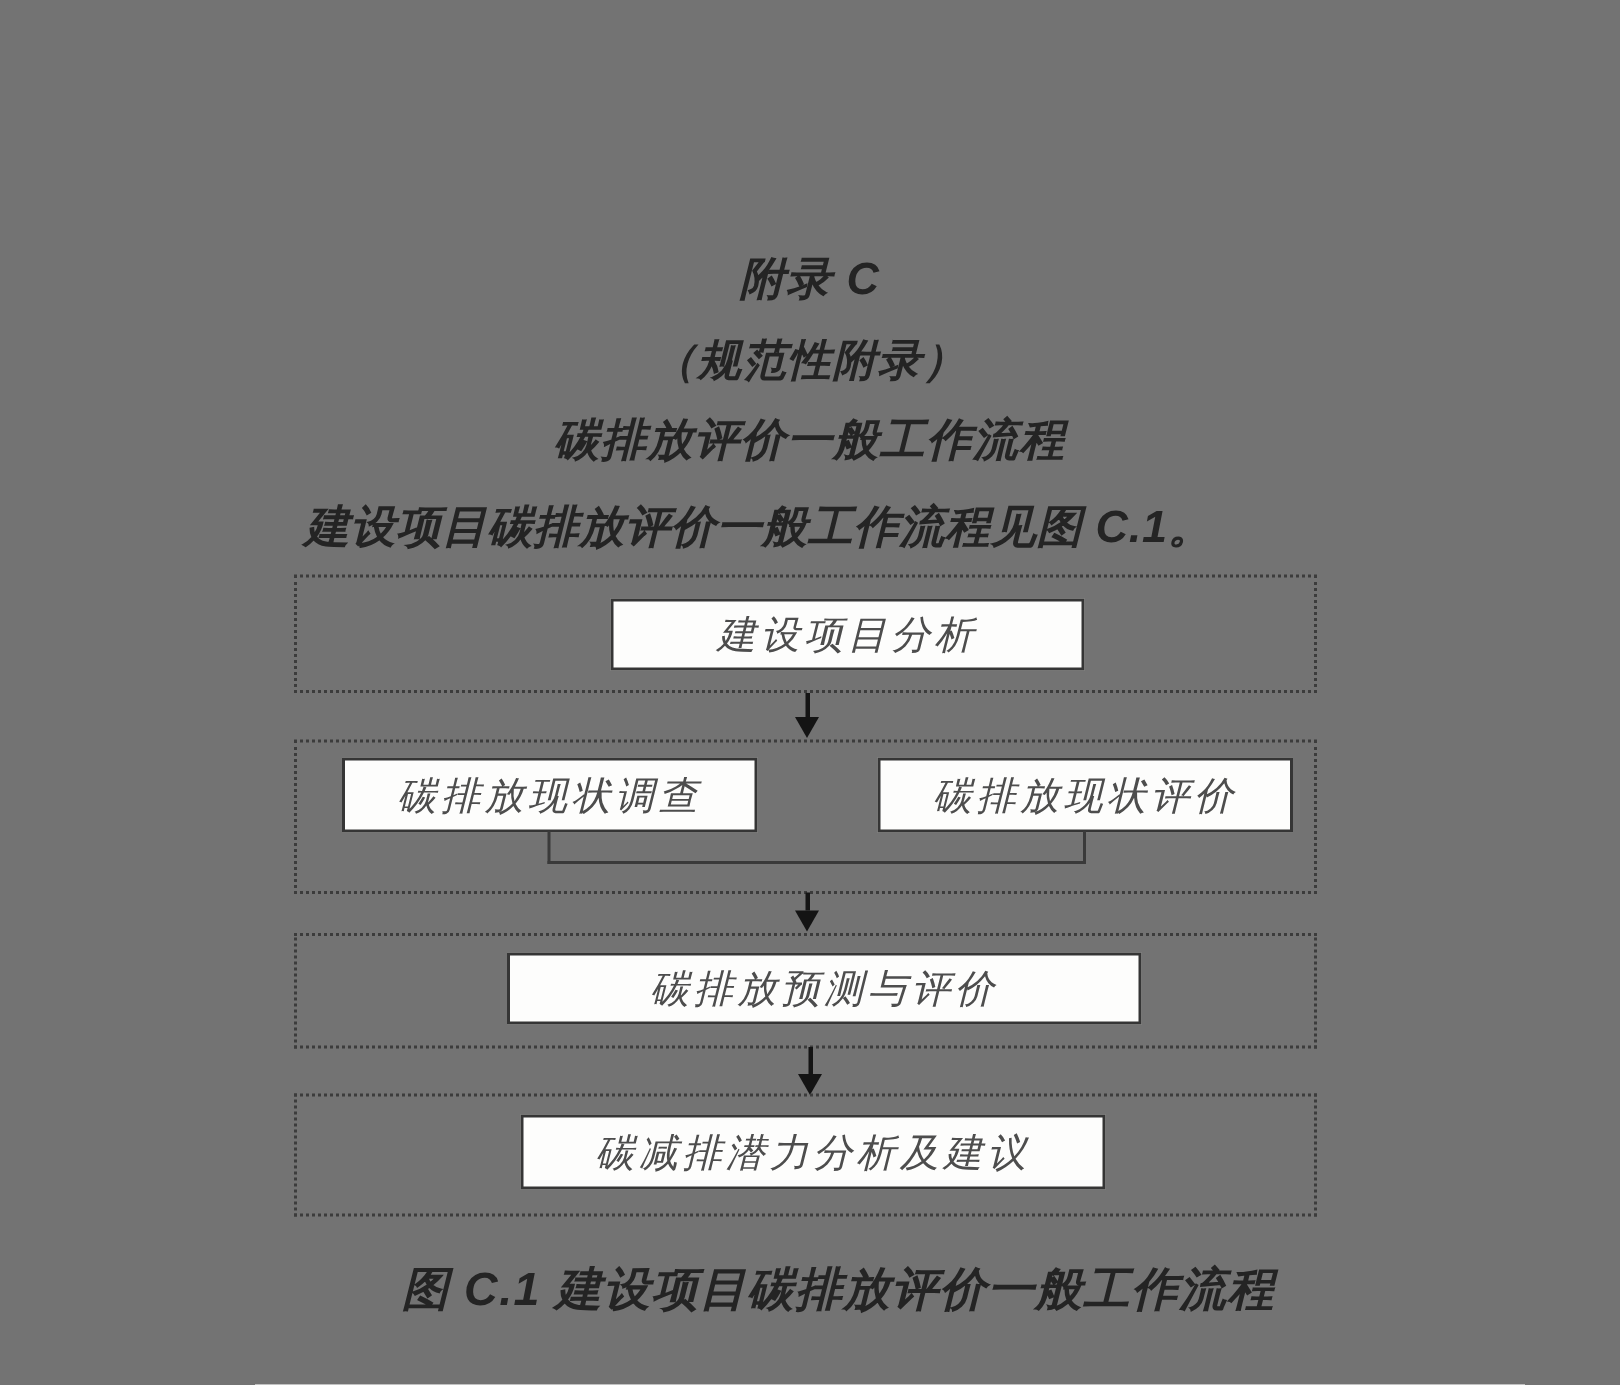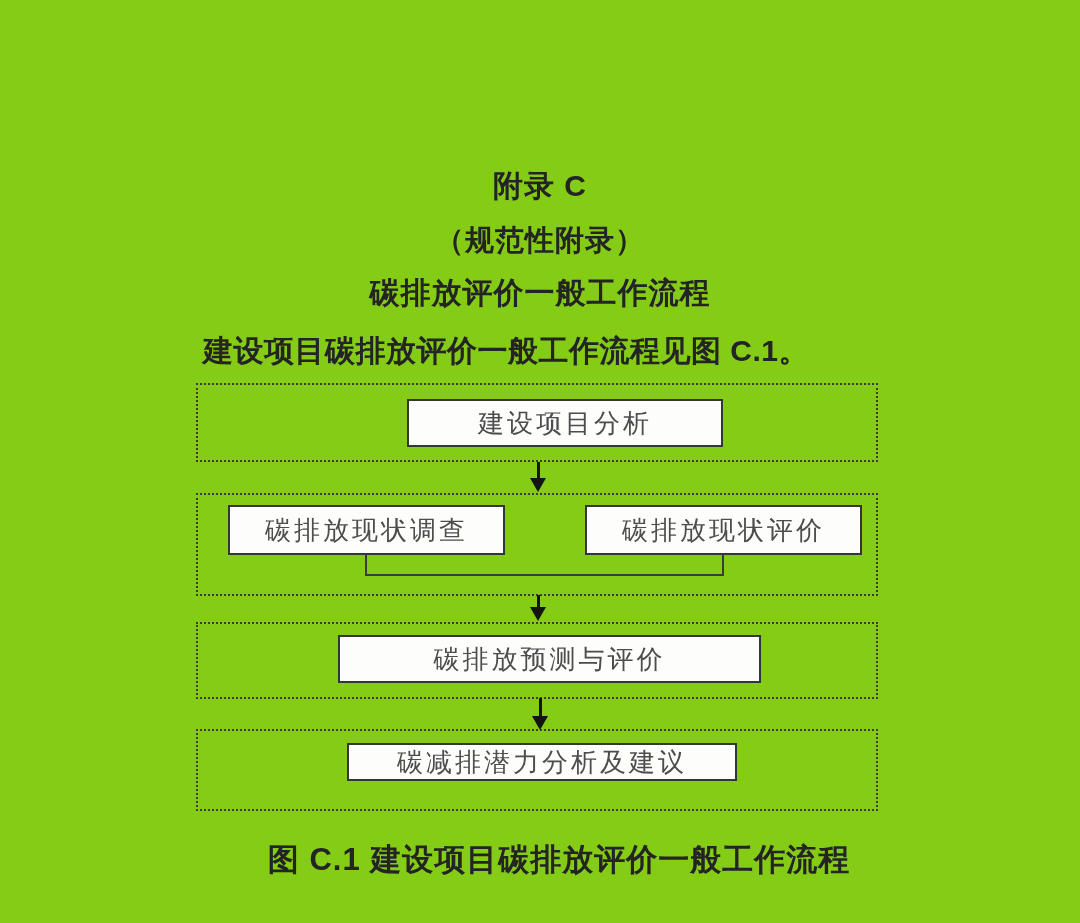--- a/index.html
+++ b/index.html
@@ -1,22 +1,23 @@
 <!DOCTYPE html>
 <html><head>
 <meta charset="utf-8">
 <style>
   html,body{margin:0;padding:0;background:#ffffff;}
   .page{
     position:relative;
     width:1080px;height:923px;
-    background:#84cc16;
+    background:#737373;
     overflow:hidden;
     font-family:"Liberation Sans",sans-serif;
     color:#1f1f1f;
+    font-style:italic;
   }
   
   .hline{
     position:absolute;left:0;width:1080px;
     text-align:center;font-weight:bold;color:#242424;
     margin:0;white-space:nowrap;
   }
   .h-title   {top:166px;font-size:30px;letter-spacing:1px;}
   .h-subtitle{top:221px;font-size:29px;letter-spacing:1px;}
   .h-heading {top:273px;font-size:30px;letter-spacing:1px;}
@@ -42,21 +43,21 @@
     display:flex;align-items:center;justify-content:center;
     font-family:"Liberation Serif","DejaVu Serif",serif;
     font-size:26px;color:#4d4d4d;
     letter-spacing:3px;white-space:nowrap;
     background:#fdfdfc;
   }
   .box-1 {left:407px;top:399px;width:316px;height:48px;}
   .box-2l{left:228px;top:505px;width:277px;height:50px;}
   .box-2r{left:585px;top:505px;width:277px;height:50px;}
   .box-3 {left:338px;top:635px;width:423px;height:48px;}
-  .box-4 {left:347px;top:743px;width:390px;height:38px;}
+  .box-4 {left:347px;top:743px;width:390px;height:50px;}
   
   .bracket-part{position:absolute;background:#3a3a3a;}
   .bracket-stub-left {left:365px;top:554px;width:2px;height:22px;}
   .bracket-stub-right{left:722px;top:554px;width:2px;height:22px;}
   .bracket-hline     {left:365px;top:574px;width:359px;height:2px;}
   
   .arrow{
     position:absolute;width:16px;
     display:flex;flex-direction:column;align-items:center;
   }

